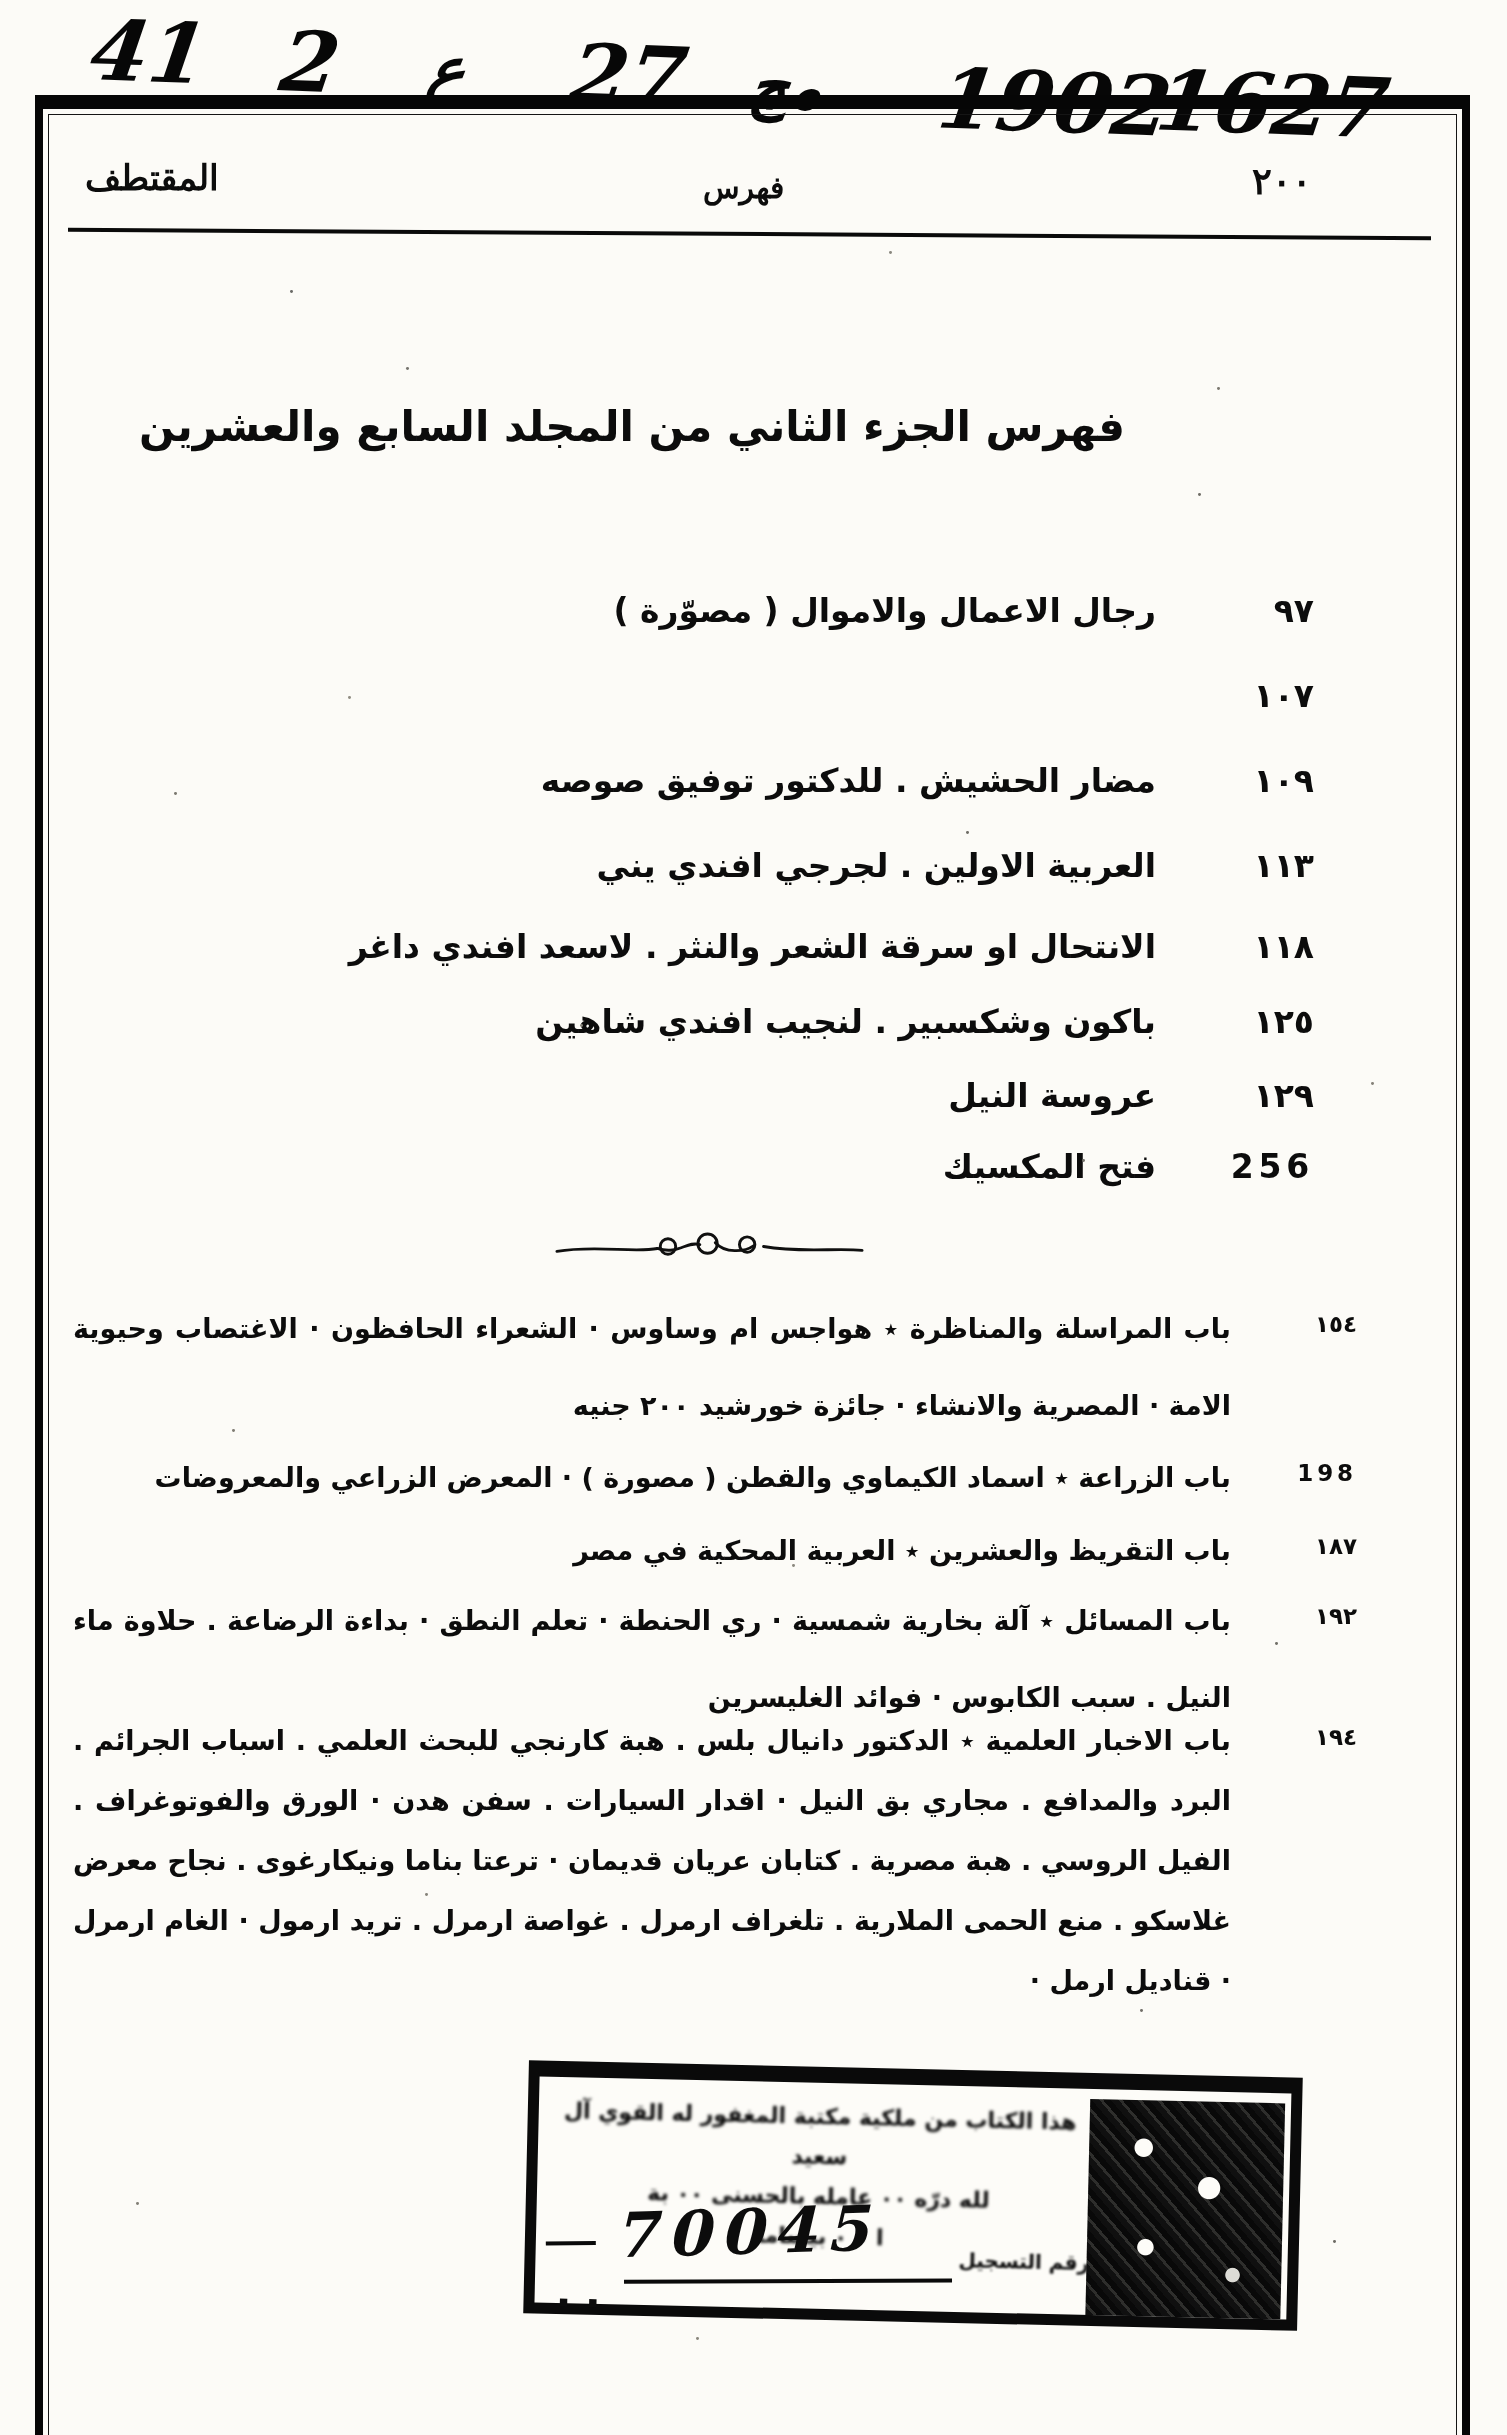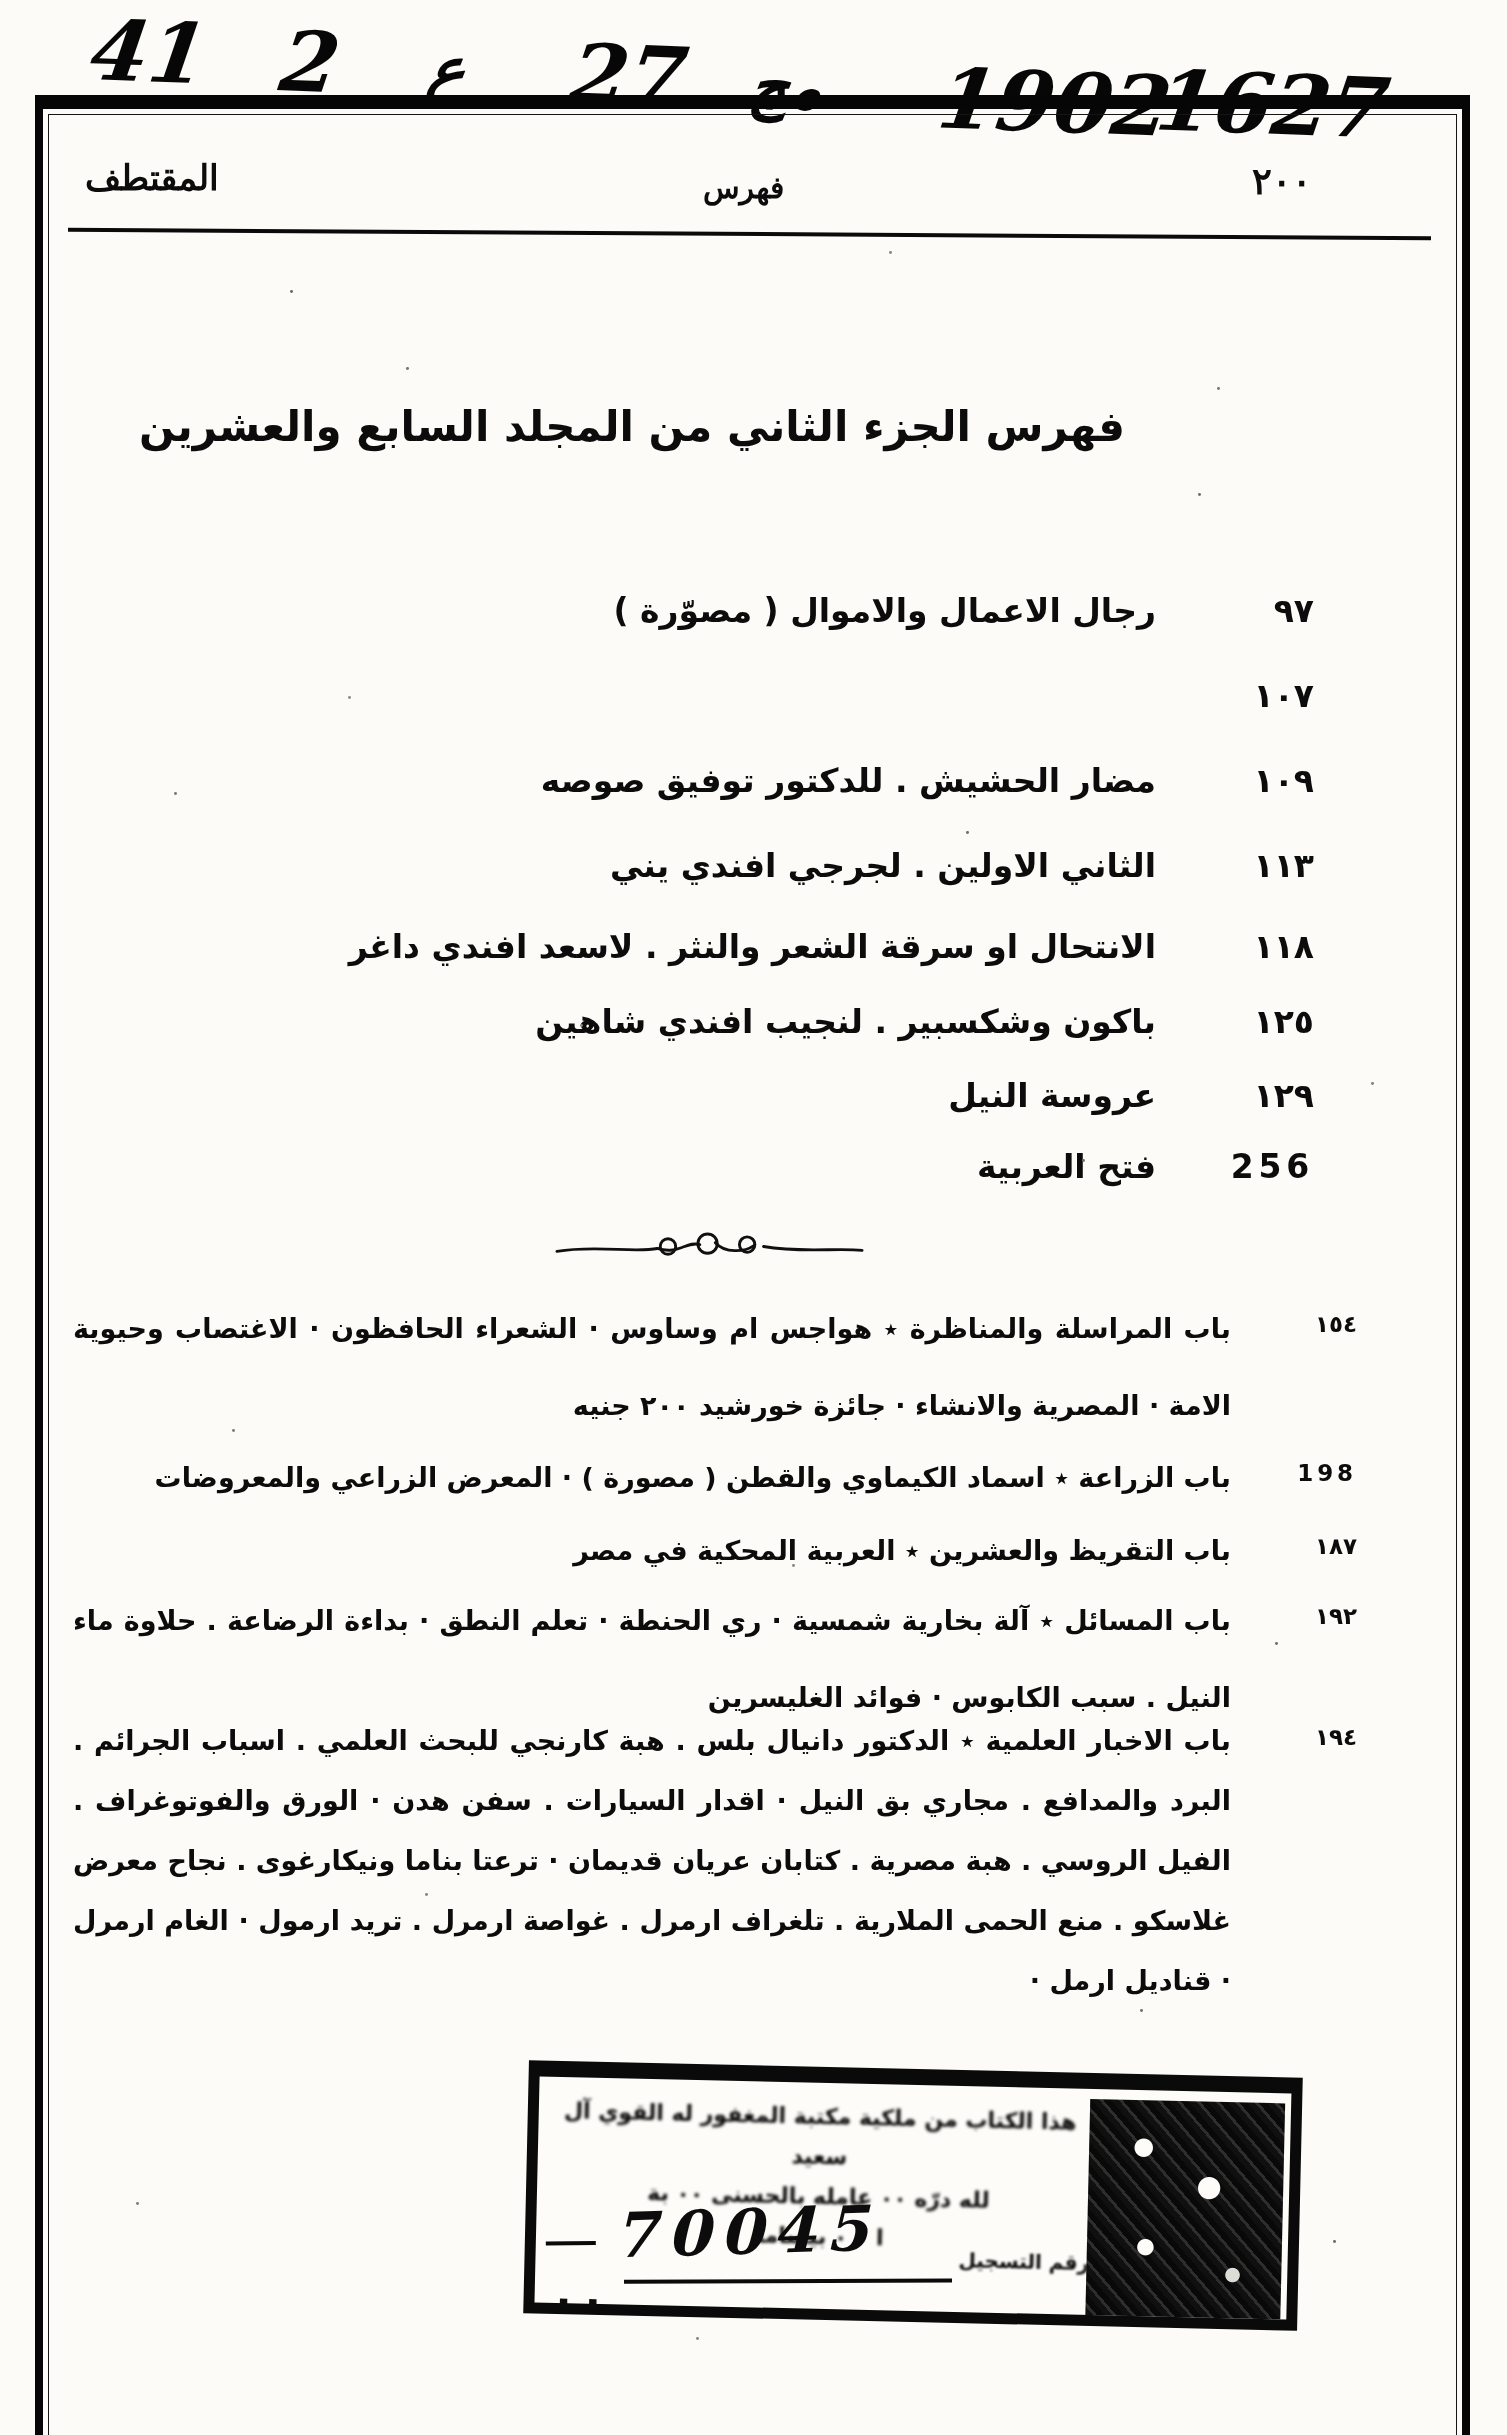--- a/index.html
+++ b/index.html
@@ -155,37 +155,37 @@
   </div>
     <div class="toc-row" style="top: 676px;">
     <span class="toc-num">١٠٧</span>
   </div>
     <div class="toc-row" style="top: 761px;">
     <span class="toc-num">١٠٩</span>
     <span class="toc-title">مضار الحشيش . للدكتور توفيق صوصه</span>
   </div>
     <div class="toc-row" style="top: 846px;">
     <span class="toc-num">١١٣</span>
-    <span class="toc-title">الثاني الاولين . لجرجي افندي يني</span>
+    <span class="toc-title">العربية الاولين . لجرجي افندي يني</span>
   </div>
     <div class="toc-row" style="top: 927px;">
     <span class="toc-num">١١٨</span>
     <span class="toc-title">الانتحال او سرقة الشعر والنثر . لاسعد افندي داغر</span>
   </div>
     <div class="toc-row" style="top: 1002px;">
     <span class="toc-num">١٢٥</span>
     <span class="toc-title">باكون وشكسبير . لنجيب افندي شاهين</span>
   </div>
     <div class="toc-row" style="top: 1076px;">
     <span class="toc-num">١٢٩</span>
     <span class="toc-title">عروسة النيل</span>
   </div>
     <div class="toc-row" style="top: 1147px;">
     <span class="toc-num">256</span>
-    <span class="toc-title">فتح العربية</span>
+    <span class="toc-title">فتح المكسيك</span>
   </div>
   </div>
 
 <svg class="abs divider" viewBox="0 0 320 40">
   <path d="M2 24 C 42 17, 82 26, 106 21 M216 19 C 256 26, 292 20, 318 23" fill="none" stroke="#101010" stroke-width="3" stroke-linecap="round"></path>
   <path d="M106 21 C 128 28, 136 13, 150 17 M166 15 C 176 26, 196 25, 206 18" fill="none" stroke="#101010" stroke-width="3" stroke-linecap="round"></path>
   <circle cx="117" cy="19" r="8" fill="none" stroke="#101010" stroke-width="3"></circle>
   <circle cx="158" cy="16" r="10" fill="none" stroke="#101010" stroke-width="3"></circle>
   <circle cx="199" cy="17" r="8" fill="none" stroke="#101010" stroke-width="3"></circle>
 </svg>

